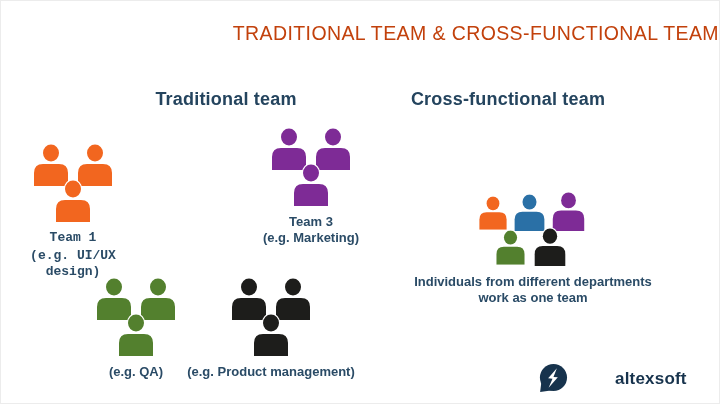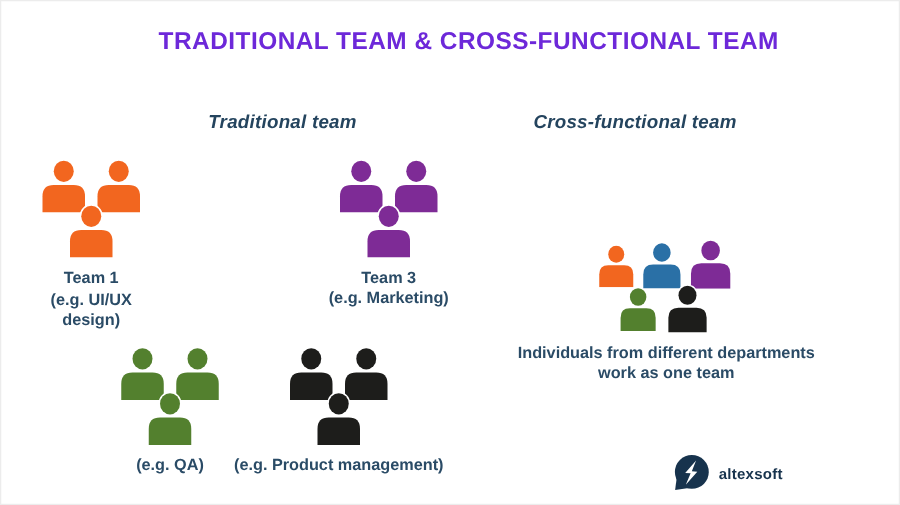--- a/index.html
+++ b/index.html
@@ -3,66 +3,66 @@
 <meta charset="utf-8">
 <style>
   html,body{margin:0;padding:0;background:#ffffff;}
   .canvas{
     position:relative;width:720px;height:404px;background:#ffffff;overflow:hidden;
     font-family:"Liberation Sans","DejaVu Sans",sans-serif;
     border:1px solid #ececec;box-sizing:border-box;
   }
   .title{
     position:absolute;top:21px;left:0;right:0;margin:0;
-    text-align:center;padding-left:30px;
-    font-size:19.5px;font-weight:700;letter-spacing:0.4px;
-    color:#6d28d9;
+    text-align:right;padding-left:30px;
+    font-size:19.5px;font-weight:400;letter-spacing:0.4px;
+    color:#c2410c;
   }
   .subtitle{
     position:absolute;top:88px;text-align:center;
-    font-size:15px;font-weight:700;color:#24445E;letter-spacing:0.2px;font-style:italic;
+    font-size:18px;font-weight:700;color:#24445E;letter-spacing:0.2px;
   }
   .subtitle.trad{left:100px;width:250px;}
   .subtitle.cross{left:382px;width:250px;}
 
   
   .person{position:absolute;overflow:visible;}
   .person use, .person circle, .person path{
     fill:currentColor;stroke:#ffffff;stroke-width:2.5px;paint-order:stroke;
   }
   .defs{position:absolute;width:0;height:0;}
 
   
   .team{position:absolute;text-align:center;}
   .trio{position:relative;width:84px;height:78px;margin:0 auto;}
   .trio .pa{left:0;top:0;width:40px;height:42px;}
   .trio .pb{left:44px;top:0;width:40px;height:42px;}
   .trio .pc{left:22px;top:36px;width:40px;height:42px;}
-  .t1{left:12px;top:127px;width:120px;}
+  .t1{left:12px;top:143px;width:120px;font-family:Liberation Mono, monospace;}
   .t2{left:115px;top:127px;width:150px;}
   .t3{left:235px;top:127px;width:150px;}
   .t4{left:60px;top:277px;width:150px;}
   .t5{left:175px;top:277px;width:190px;}
   .label{margin-top:8px;font-size:13px;font-weight:700;color:#2A4B66;line-height:1.22;}
   .t1 .texample{max-width:88px;margin:2px auto;}
 
   
   .crossgroup{position:absolute;left:407px;top:191px;width:250px;text-align:center;}
   .penta{position:relative;width:112px;height:76px;margin:0 auto;}
   .penta .m1{left:0;top:4px;width:32px;height:34px;}
   .penta .m2{left:35px;top:2px;width:35px;height:37px;}
   .penta .m3{left:73px;top:0;width:37px;height:39px;}
   .penta .m4{left:17px;top:38px;width:33px;height:35px;}
   .penta .m5{left:55px;top:36px;width:36px;height:38px;}
   .caption{margin-top:6px;font-size:13px;font-weight:700;color:#2A4B66;line-height:1.25;}
 
   
   .logo{position:absolute;left:536px;top:362px;display:flex;align-items:center;gap:7px;}
   .logo-mark{width:31px;height:31px;}
-  .logo-text{font-size:12px;font-weight:700;letter-spacing:0.2px;color:#17334D;}
+  .logo-text{font-size:17px;font-weight:700;letter-spacing:0.2px;color:#17334D;margin-left:40px;}
 </style>
 </head>
 <body>
 
 <div class="canvas">
 
   <svg class="defs" xmlns="http://www.w3.org/2000/svg" xmlns:xlink="http://www.w3.org/1999/xlink" aria-hidden="true">
     <symbol id="person-shape" viewBox="0 0 40 42">
       <ellipse cx="20" cy="9" rx="8" ry="8.5"></ellipse>
       <path d="M3 42 L3 29 Q3 20 12 20 L28 20 Q37 20 37 29 L37 42 Z"></path>

